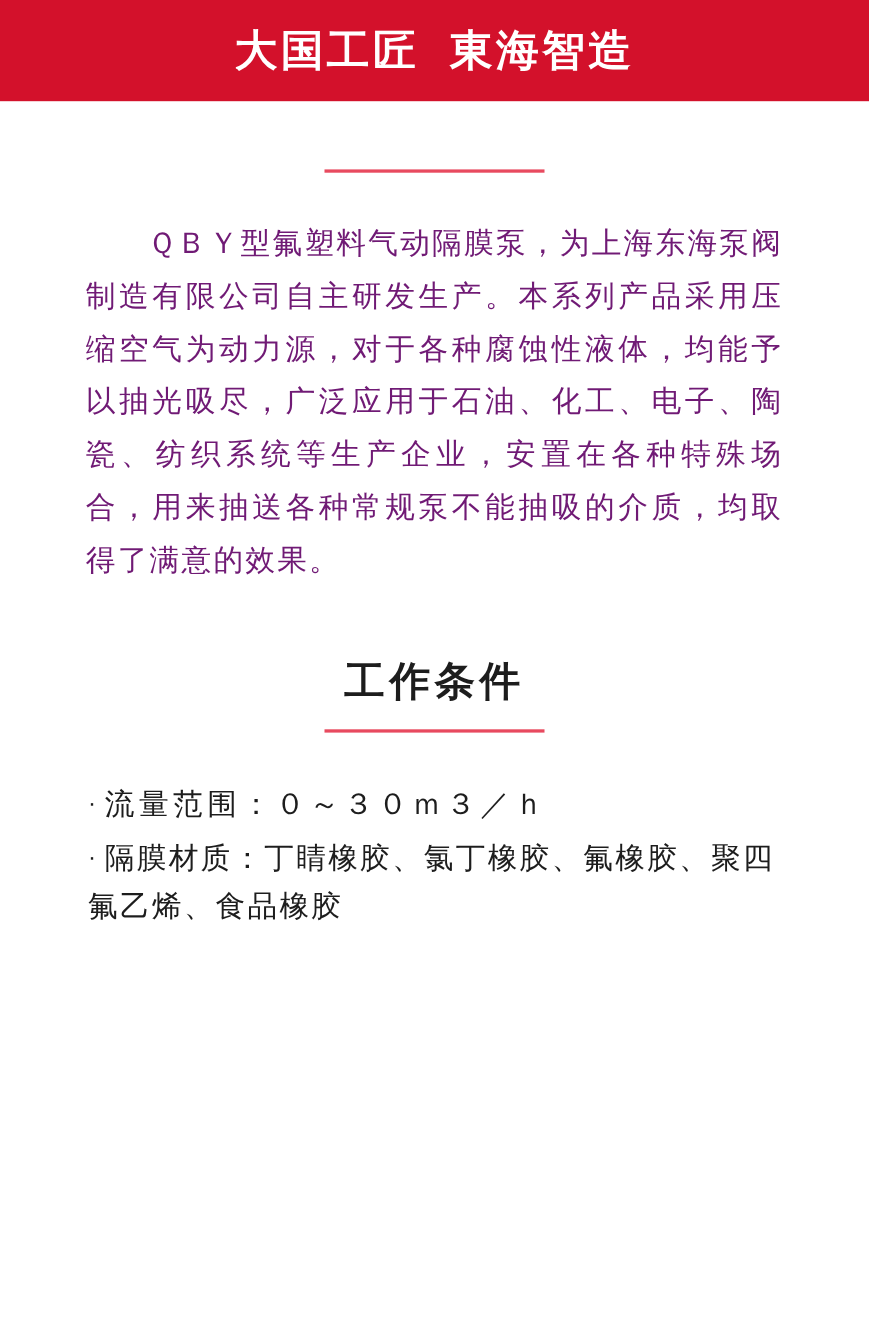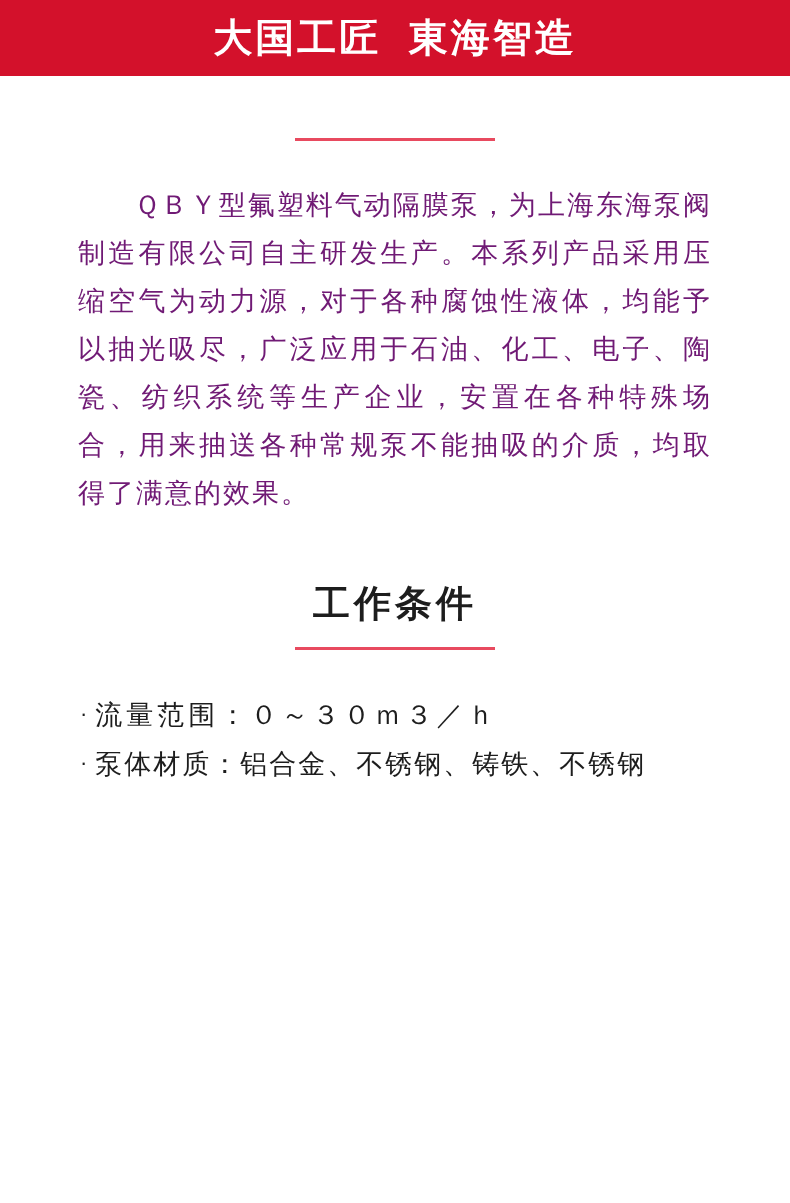--- a/index.html
+++ b/index.html
@@ -9,21 +9,21 @@
   }
   body {
     width: 790px;
     min-height: 1203px;
     font-family: "Liberation Sans", sans-serif;
     color: #222222;
     position: relative;
   }
   .banner {
     background: #d3112b;
-    height: 76px;
+    height: 92px;
     display: flex;
     align-items: center;
     justify-content: center;
   }
   .banner-title {
     color: #ffffff;
     font-size: 39px;
     font-weight: bold;
     letter-spacing: 3px;
     white-space: pre;
@@ -96,17 +96,17 @@
   <p class="body-text">ＱＢＹ型氟塑料气动隔膜泵，为上海东海泵阀制造有限公司自主研发生产。本系列产品采用压缩空气为动力源，对于各种腐蚀性液体，均能予以抽光吸尽，广泛应用于石油、化工、电子、陶瓷、纺织系统等生产企业，安置在各种特殊场合，用来抽送各种常规泵不能抽吸的介质，均取得了满意的效果。</p>
 </div>
 
 <div class="section">
   <div class="section-heading-wrap">
     <div class="section-heading">工作条件</div>
     <div class="heading-rule"></div>
   </div>
   <ul class="spec-list">
     <li class="spec-item"><span class="spec-bullet">·</span><span class="mono-val">流量范围：０～３０ｍ３／ｈ</span></li>
-    <li class="spec-item"><span class="spec-bullet">·</span><span>泵体材质：铝合金、不锈钢、铸铁、不锈钢</span></li>
+    <li class="spec-item"><span class="spec-bullet">·</span><span>隔膜材质：丁睛橡胶、氯丁橡胶、氟橡胶、聚四氟乙烯、食品橡胶</span></li>
   </ul>
 </div>
 
 <div class="bottom-pad"></div>
 
 </body></html>

